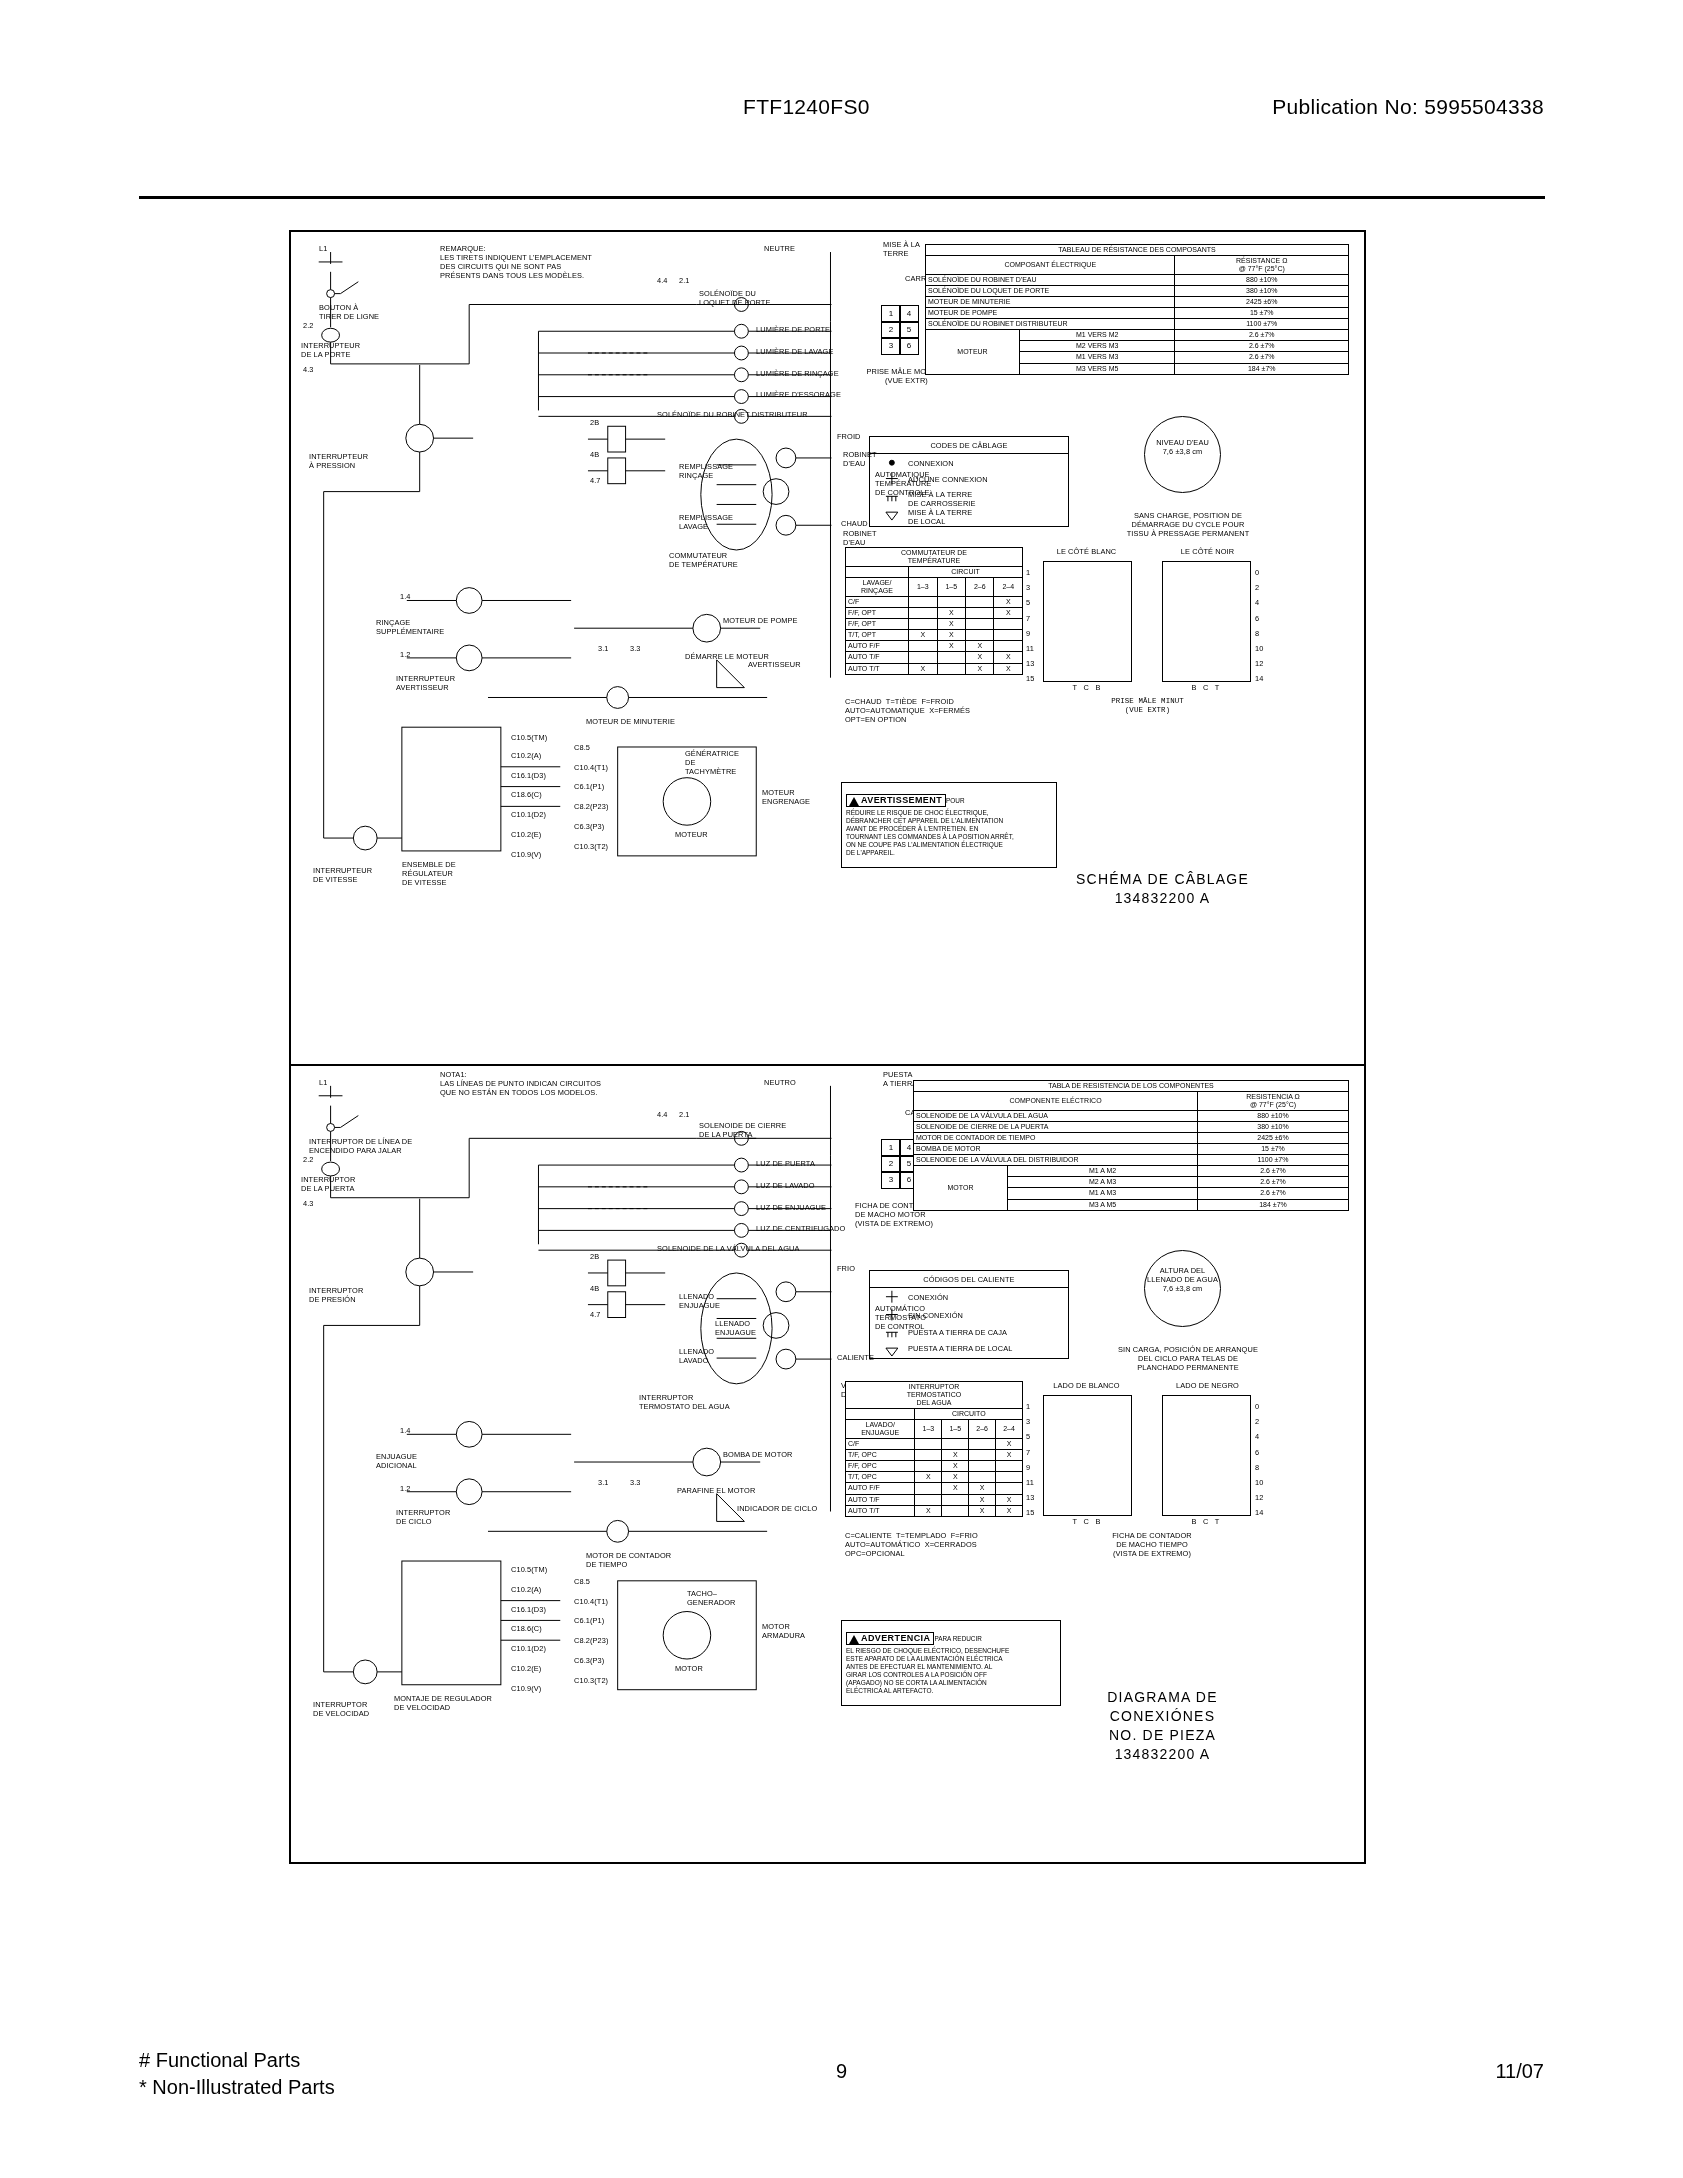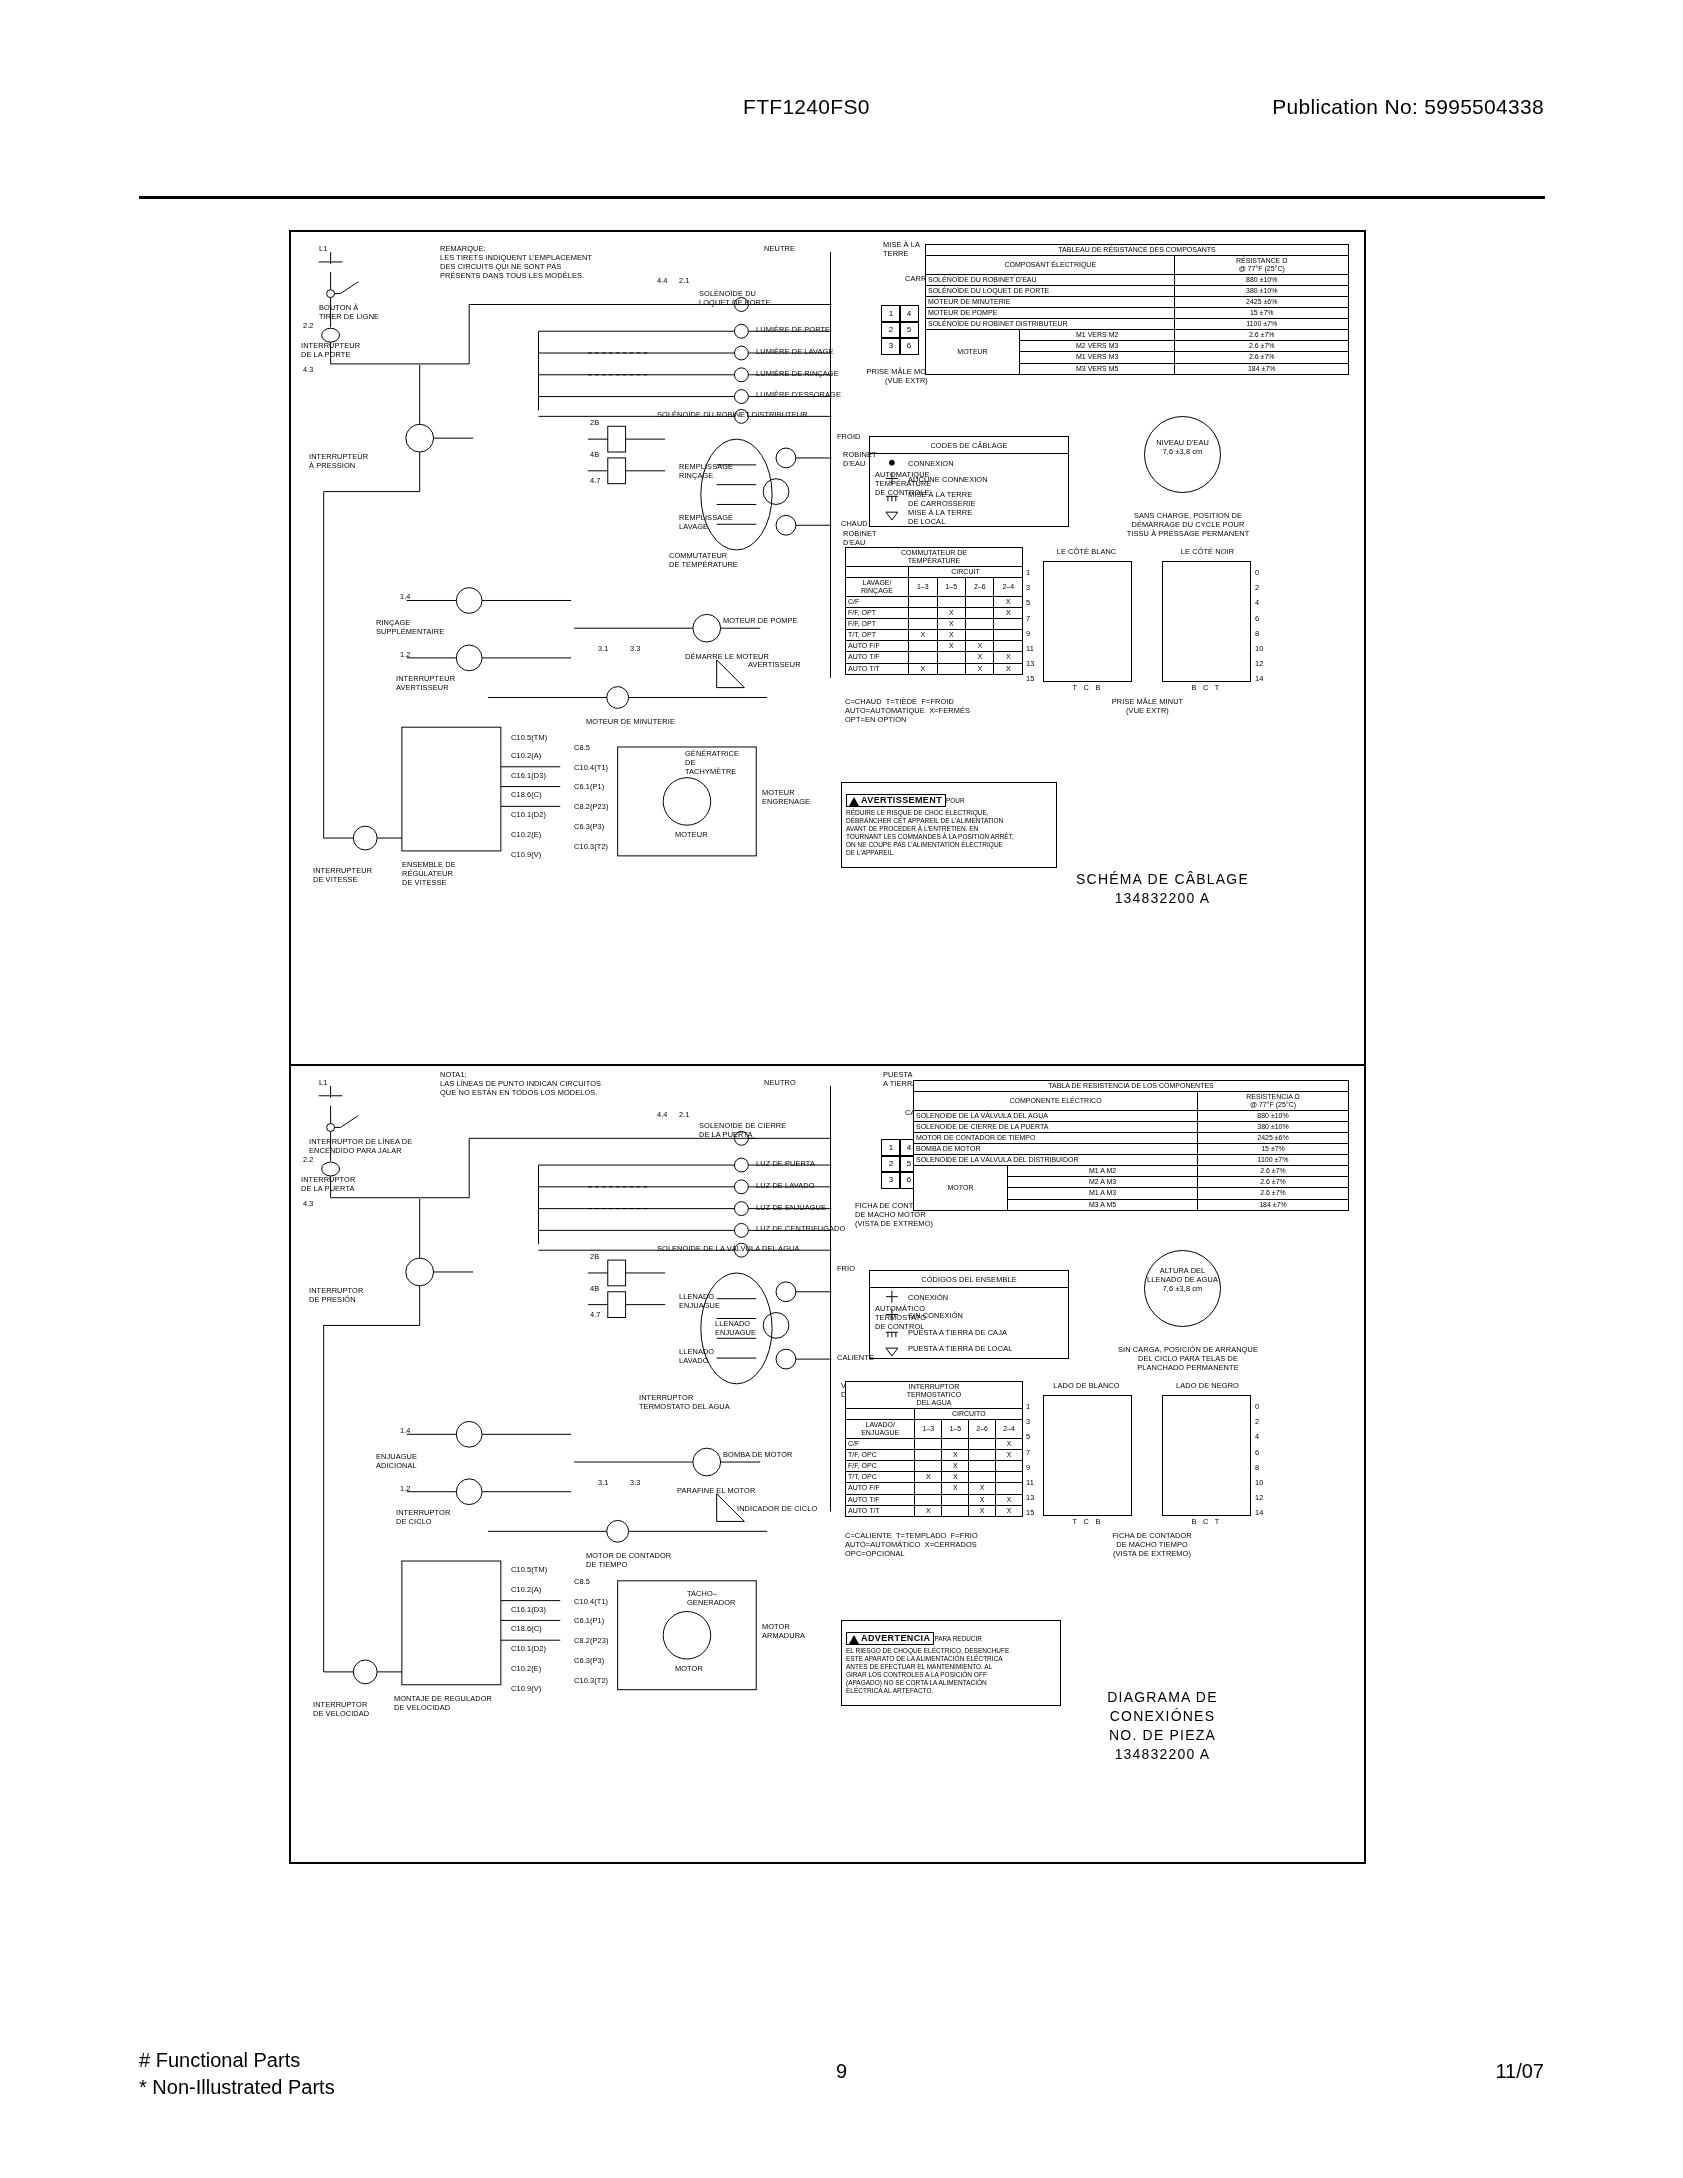--- a/index.html
+++ b/index.html
@@ -539,21 +539,21 @@
       <div class="t" style="left:964px; top:333px; line-height:2.05;">0
 2
 4
 6
 8
 10
 12
 14</div>
       <div class="t c" style="left:752px; top:451px; width:87px;">T   C   B</div>
       <div class="t c" style="left:871px; top:451px; width:87px;">B   C   T</div>
-      <div class="t c" style="left:782px; top:465px; width:149px;">PRISE MÂLE MINUT
+      <div class="t c" style="left:782px; top:465px; width:149px;font-family:Liberation Mono, monospace;">PRISE MÂLE MINUT
 (VUE EXTR)</div>
 
       <div class="warn" style="left:550px; top:550px; width:206px;">
         <span class="hdl"><span class="tri"></span><span>AVERTISSEMENT</span></span><span style="font-size:6.4px;">POUR</span>
         <div>RÉDUIRE LE RISQUE DE CHOC ÉLECTRIQUE,
 DÉBRANCHER CET APPAREIL DE L'ALIMENTATION
 AVANT DE PROCÉDER À L'ENTRETIEN. EN
 TOURNANT LES COMMANDES À LA POSITION ARRÊT,
 ON NE COUPE PAS L'ALIMENTATION ÉLECTRIQUE
 DE L'APPAREIL.</div>
@@ -713,21 +713,21 @@
         <div style="position:absolute;left:0;top:16px;border:1px solid #000;width:18px;height:16px;font-size:8px;text-align:center;line-height:16px;">2</div>
         <div style="position:absolute;left:18px;top:16px;border:1px solid #000;width:18px;height:16px;font-size:8px;text-align:center;line-height:16px;">5</div>
         <div style="position:absolute;left:0;top:32px;border:1px solid #000;width:18px;height:16px;font-size:8px;text-align:center;line-height:16px;">3</div>
         <div style="position:absolute;left:18px;top:32px;border:1px solid #000;width:18px;height:16px;font-size:8px;text-align:center;line-height:16px;">6</div>
       </div>
       <div class="t" style="left:564px; top:135px;">FICHA DE CONTADOR
 DE MACHO MOTOR
 (VISTA DE EXTREMO)</div>
 
       <div style="position:absolute; left:578px; top:204px; width:198px; height:87px; border:1px solid #000;">
-        <div class="t c" style="left:0; top:4px; width:198px; border-bottom:1px solid #000; padding-bottom:3px;">CÓDIGOS DEL ENSEMBLE</div>
+        <div class="t c" style="left:0; top:4px; width:198px; border-bottom:1px solid #000; padding-bottom:3px;">CÓDIGOS DEL CALIENTE</div>
         <div class="t" style="left:38px; top:22px;">CONEXIÓN</div>
         <div class="t" style="left:38px; top:40px;">SIN CONEXIÓN</div>
         <div class="t" style="left:38px; top:57px;">PUESTA A TIERRA DE CAJA</div>
         <div class="t" style="left:38px; top:73px;">PUESTA A TIERRA DE LOCAL</div>
         <svg width="198" height="87" style="position:absolute;left:0;top:0;" viewBox="0 0 200 88">
           <g stroke="#000" fill="none" stroke-width="1">
             <path d="M16 26 h12 M22 20 v12"></path>
             <path d="M16 44 h12 M22 38 v12"></path>
             <path d="M16 62 h12 M18 62 v5 M22 62 v5 M26 62 v5"></path>
             <path d="M16 78 l6 8 l6 -8 z"></path>

